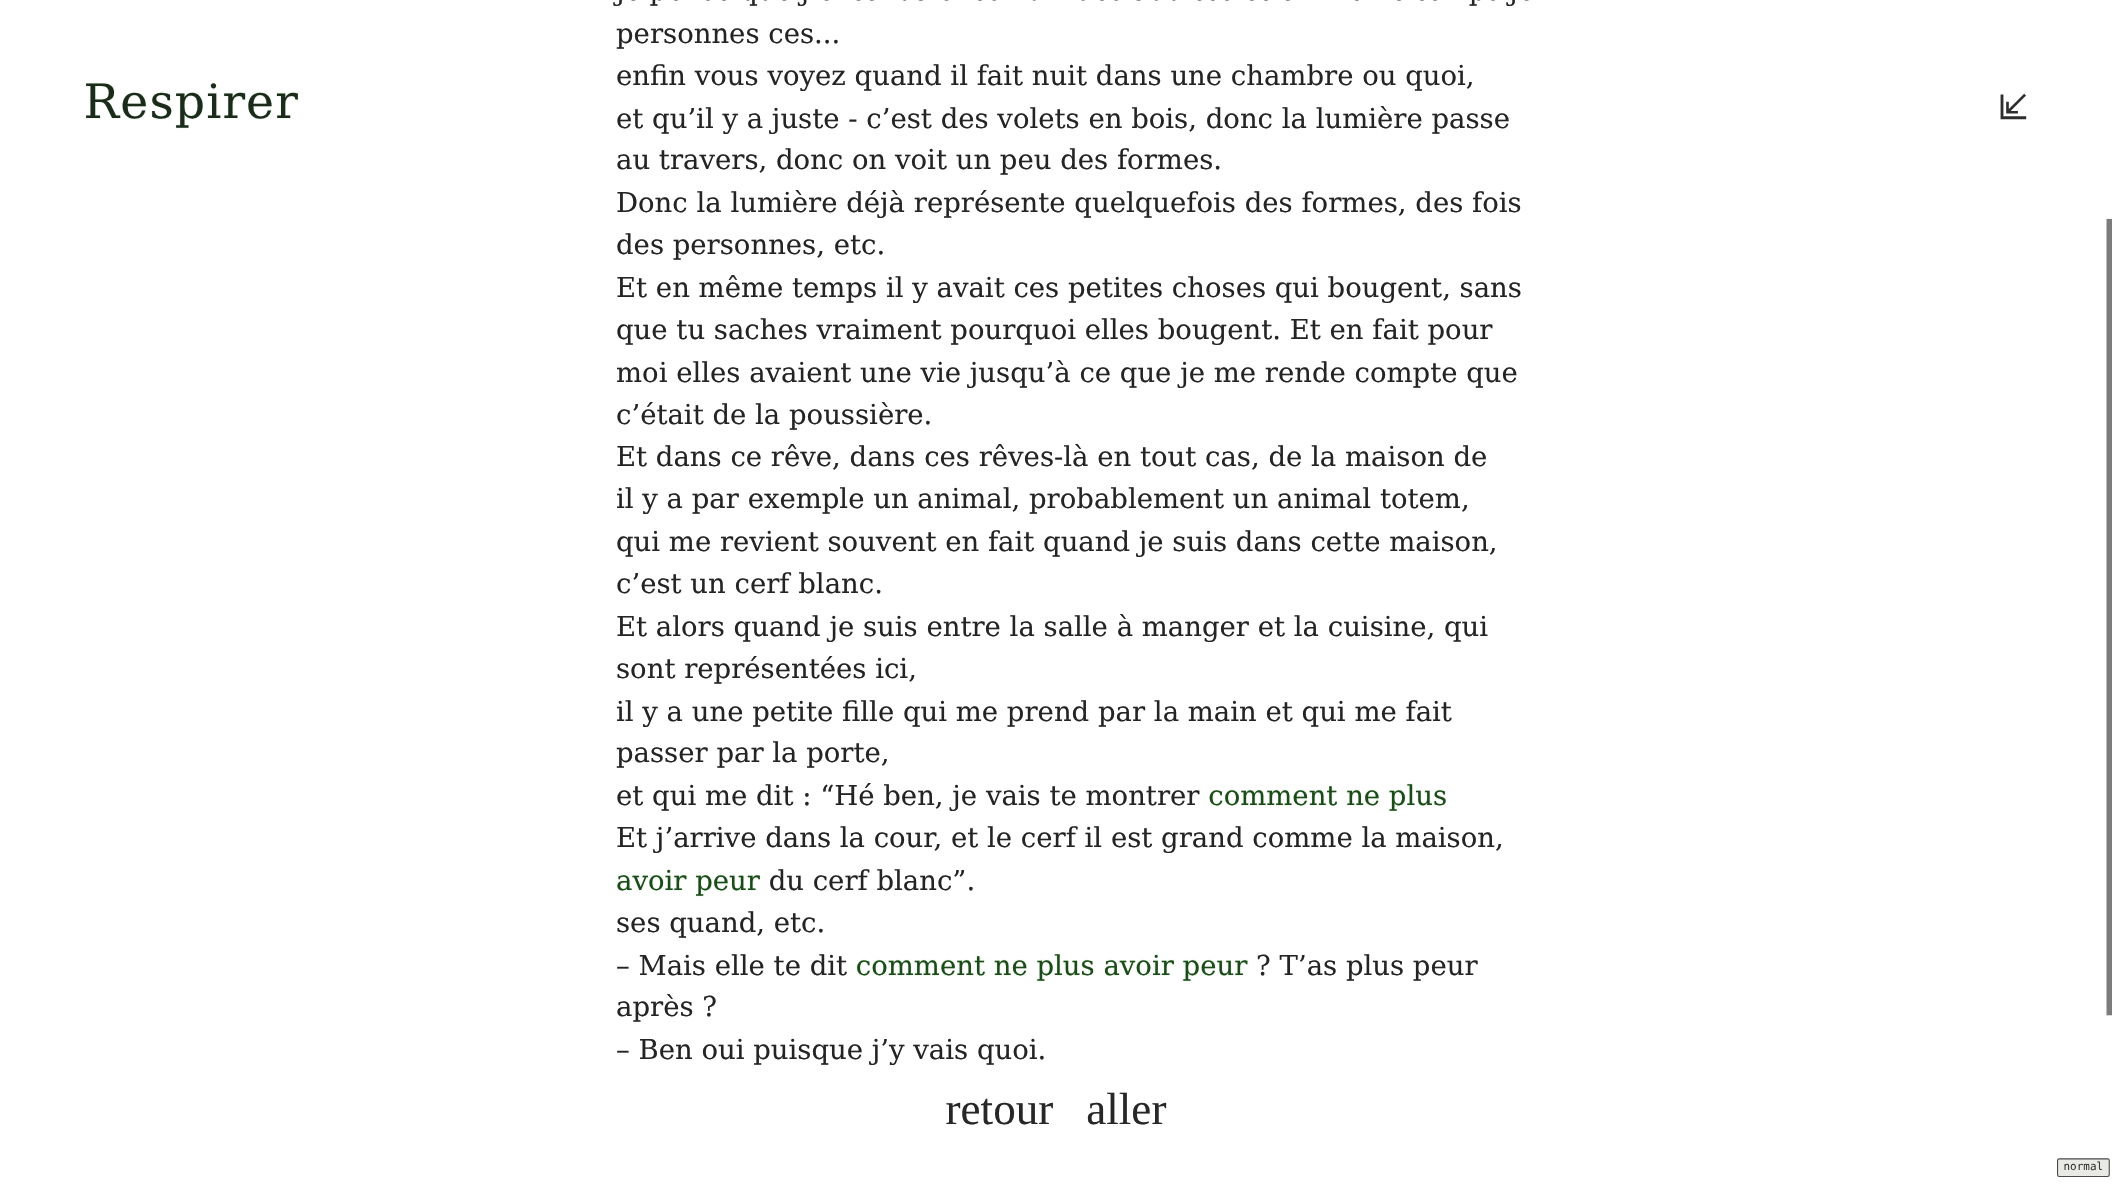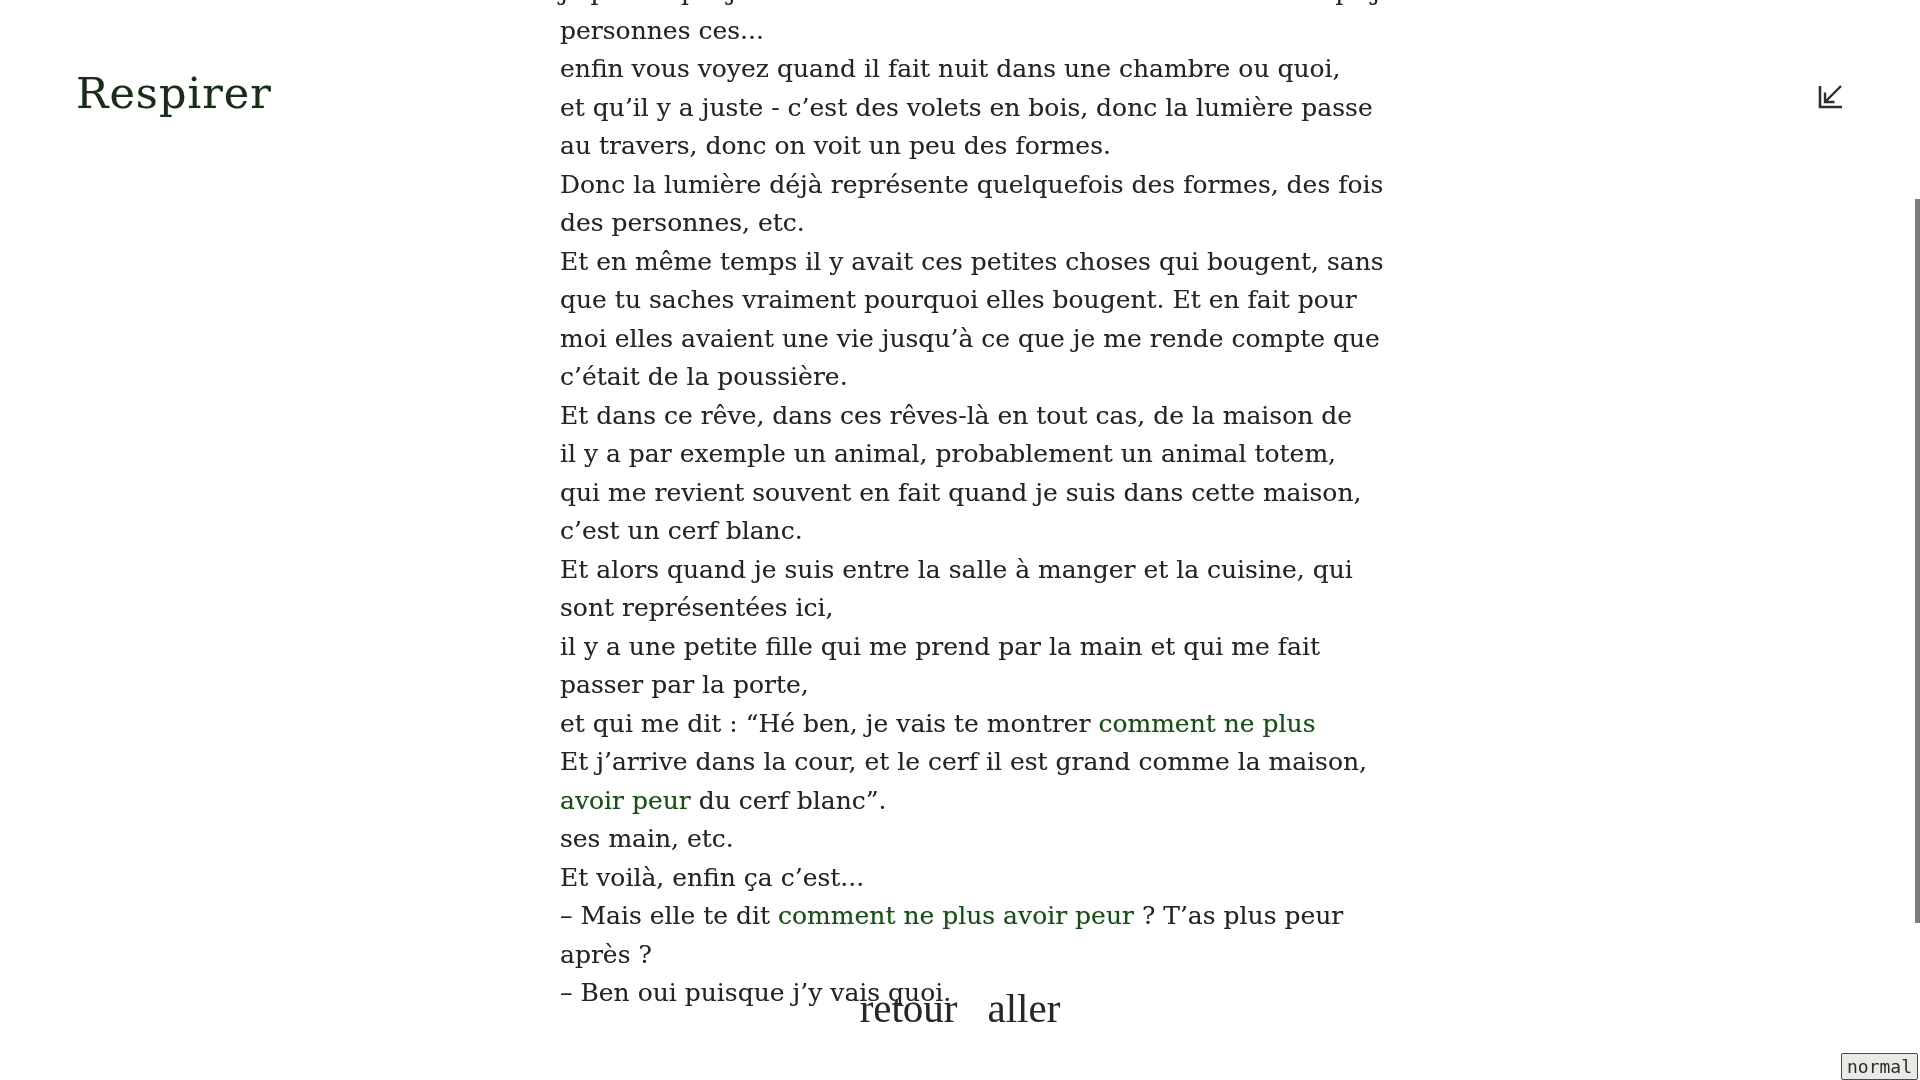--- a/index.html
+++ b/index.html
@@ -32,21 +32,21 @@
     text-align:center;font-size:41px;color:#272727;
     text-shadow:0 0 .5px rgba(90,90,90,.4);
     font-family:Liberation Serif, serif;
   }
   .footer-nav a{color:#272727;text-decoration:none;margin:0 15px;cursor:pointer}
 
   .corner-arrow{position:absolute;left:1814px;top:80px;width:32px;height:32px;cursor:pointer}
 
   .mode-button{
     position:absolute;right:2px;top:1053px;
-    font-family:"DejaVu Sans Mono", monospace;font-size:18px;line-height:1.3;
+    font-family:"DejaVu Sans Mono", monospace;font-size:10px;line-height:1.3;
     color:#2b2b2b;background:#e9e9e6;border:1px solid #4a4a4a;border-radius:2px;
     padding:1px 5px;cursor:pointer;
   }
 
   .scrollbar-thumb{
     position:absolute;right:0;top:199px;width:5px;height:724px;
     background:#7c7c7c;cursor:pointer;
   }
 </style>
 </head>
@@ -78,22 +78,21 @@
       <div class="line"><span>il y a par exemple un animal, probablement un animal totem,</span></div>
       <div class="line"><span>qui me revient souvent en fait quand je suis dans cette maison,</span></div>
       <div class="line"><span>c’est un cerf blanc.</span></div>
       <div class="line"><span>Et alors quand je suis entre la salle à manger et la cuisine, qui</span></div>
       <div class="line"><span>sont représentées ici,</span></div>
       <div class="line"><span>il y a une petite fille qui me prend par la main et qui me fait</span></div>
       <div class="line"><span>passer par la porte,</span></div>
       <div class="line"><span>et qui me dit : “Hé ben, je vais te montrer </span><span class="bold-green">comment ne plus</span></div>
       <div class="line"><span>Et j’arrive dans la cour, et le cerf il est grand comme la maison,</span></div>
       <div class="line"><span class="bold-green">avoir peur</span><span> du cerf blanc”.</span></div>
-      <div class="line"><span>ses main, etc.</span></div>
-      <div class="line"><span>Et voilà, enfin ça c’est...</span></div>
+      <div class="line"><span>ses quand, etc.</span></div>
       <div class="line"><span>– Mais elle te dit </span><span class="bold-green">comment ne plus avoir peur</span><span> ? T’as plus peur</span></div>
       <div class="line"><span>après ?</span></div>
       <div class="line"><span>– Ben oui puisque j’y vais quoi.</span></div>
     </div>
 
   <nav class="footer-nav">
     <a>retour</a><a>aller</a>
   </nav>
 
   <button class="mode-button">normal</button>

